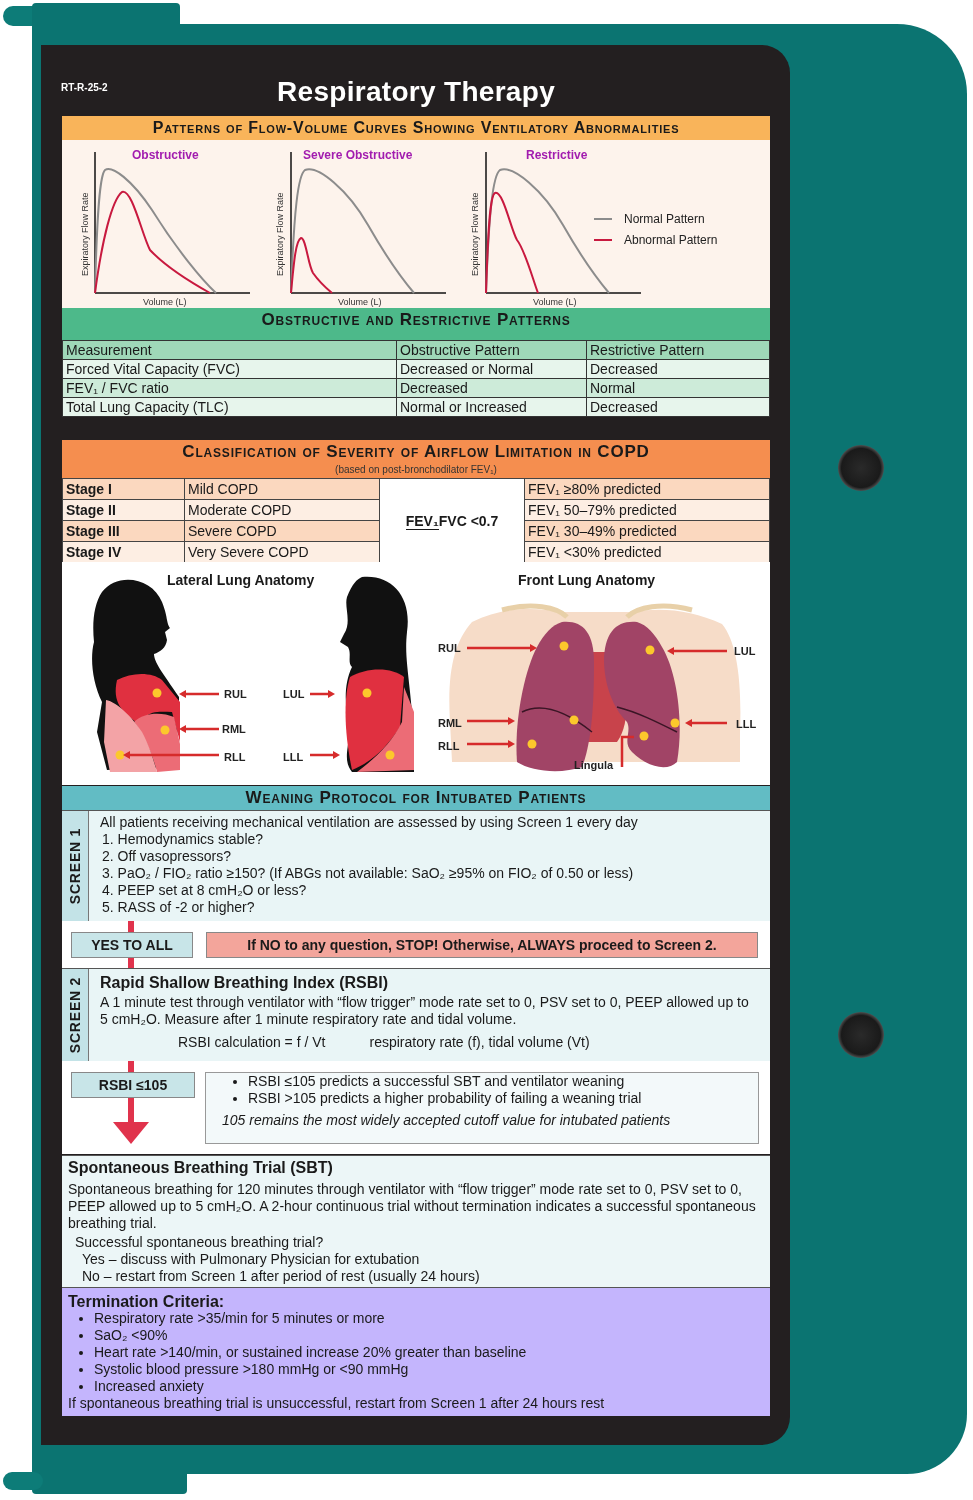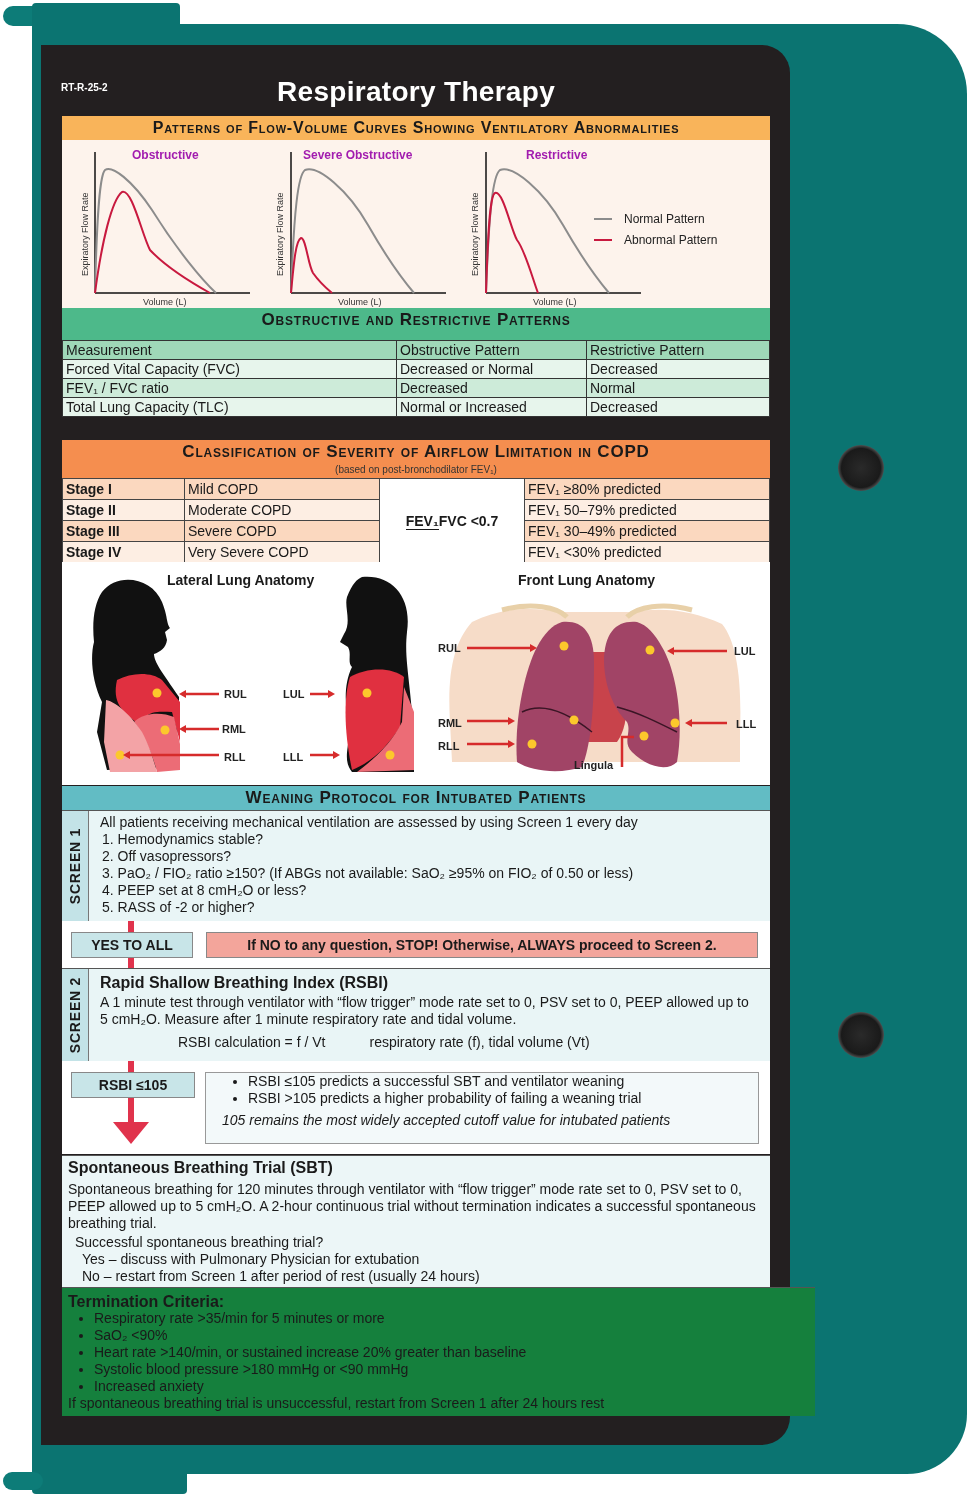--- a/index.html
+++ b/index.html
@@ -67,21 +67,21 @@
   .redline { position:absolute; left:128px; width:6px; background:#e0334c; }
   .box-teal { position:absolute; background:#c8e5e8; border:1px solid #888; text-align:center; font-size:14px; font-weight:bold; color:#1a1a1a; }
   .box-red { position:absolute; background:#f3a59b; border:1px solid #888; text-align:center; font-size:14px; font-weight:bold; color:#1a1a1a; }
   .rsbi-info { position:absolute; left:205px; top:1072px; width:552px; height:70px; background:#f3f9fa; border:1px solid #999; font-size:14px; color:#1a1a1a; }
   .arrow-head { position:absolute; left:113px; top:1122px; width:0; height:0; border-left:18px solid transparent; border-right:18px solid transparent; border-top:22px solid #e0334c; }
 
   .sbt { position:absolute; left:62px; top:1155px; width:708px; height:131px; background:#ecf6f7; border-top:1px solid #555; }
   .sbt .h { position:absolute; left:6px; top:3px; font-size:16px; font-weight:bold; color:#1a1a1a; }
   .sbt .b { position:absolute; left:6px; top:25px; right:8px; font-size:14px; line-height:17px; color:#1a1a1a; }
 
-  .term { position:absolute; left:62px; top:1287px; width:708px; height:128px; background:#15803d; border-top:1px solid #555;padding-left:45px; }
+  .term { position:absolute; left:62px; top:1287px; width:708px; height:128px; background:#c4b5fd; border-top:1px solid #555; }
   .term .h { position:absolute; left:6px; top:5px; font-size:16px; font-weight:bold; color:#1a1a1a; }
   .term ul { position:absolute; left:6px; top:22px; margin:0; padding:0 0 0 26px; font-size:14px; line-height:17px; color:#1a1a1a; }
   .term .f { position:absolute; left:6px; top:107px; font-size:14px; color:#1a1a1a; }
 </style>
 </head>
 <body>
 
 <div class="hinge-top"></div>
 <div class="clip-tab-top"></div>
 <div class="clipboard"></div>

